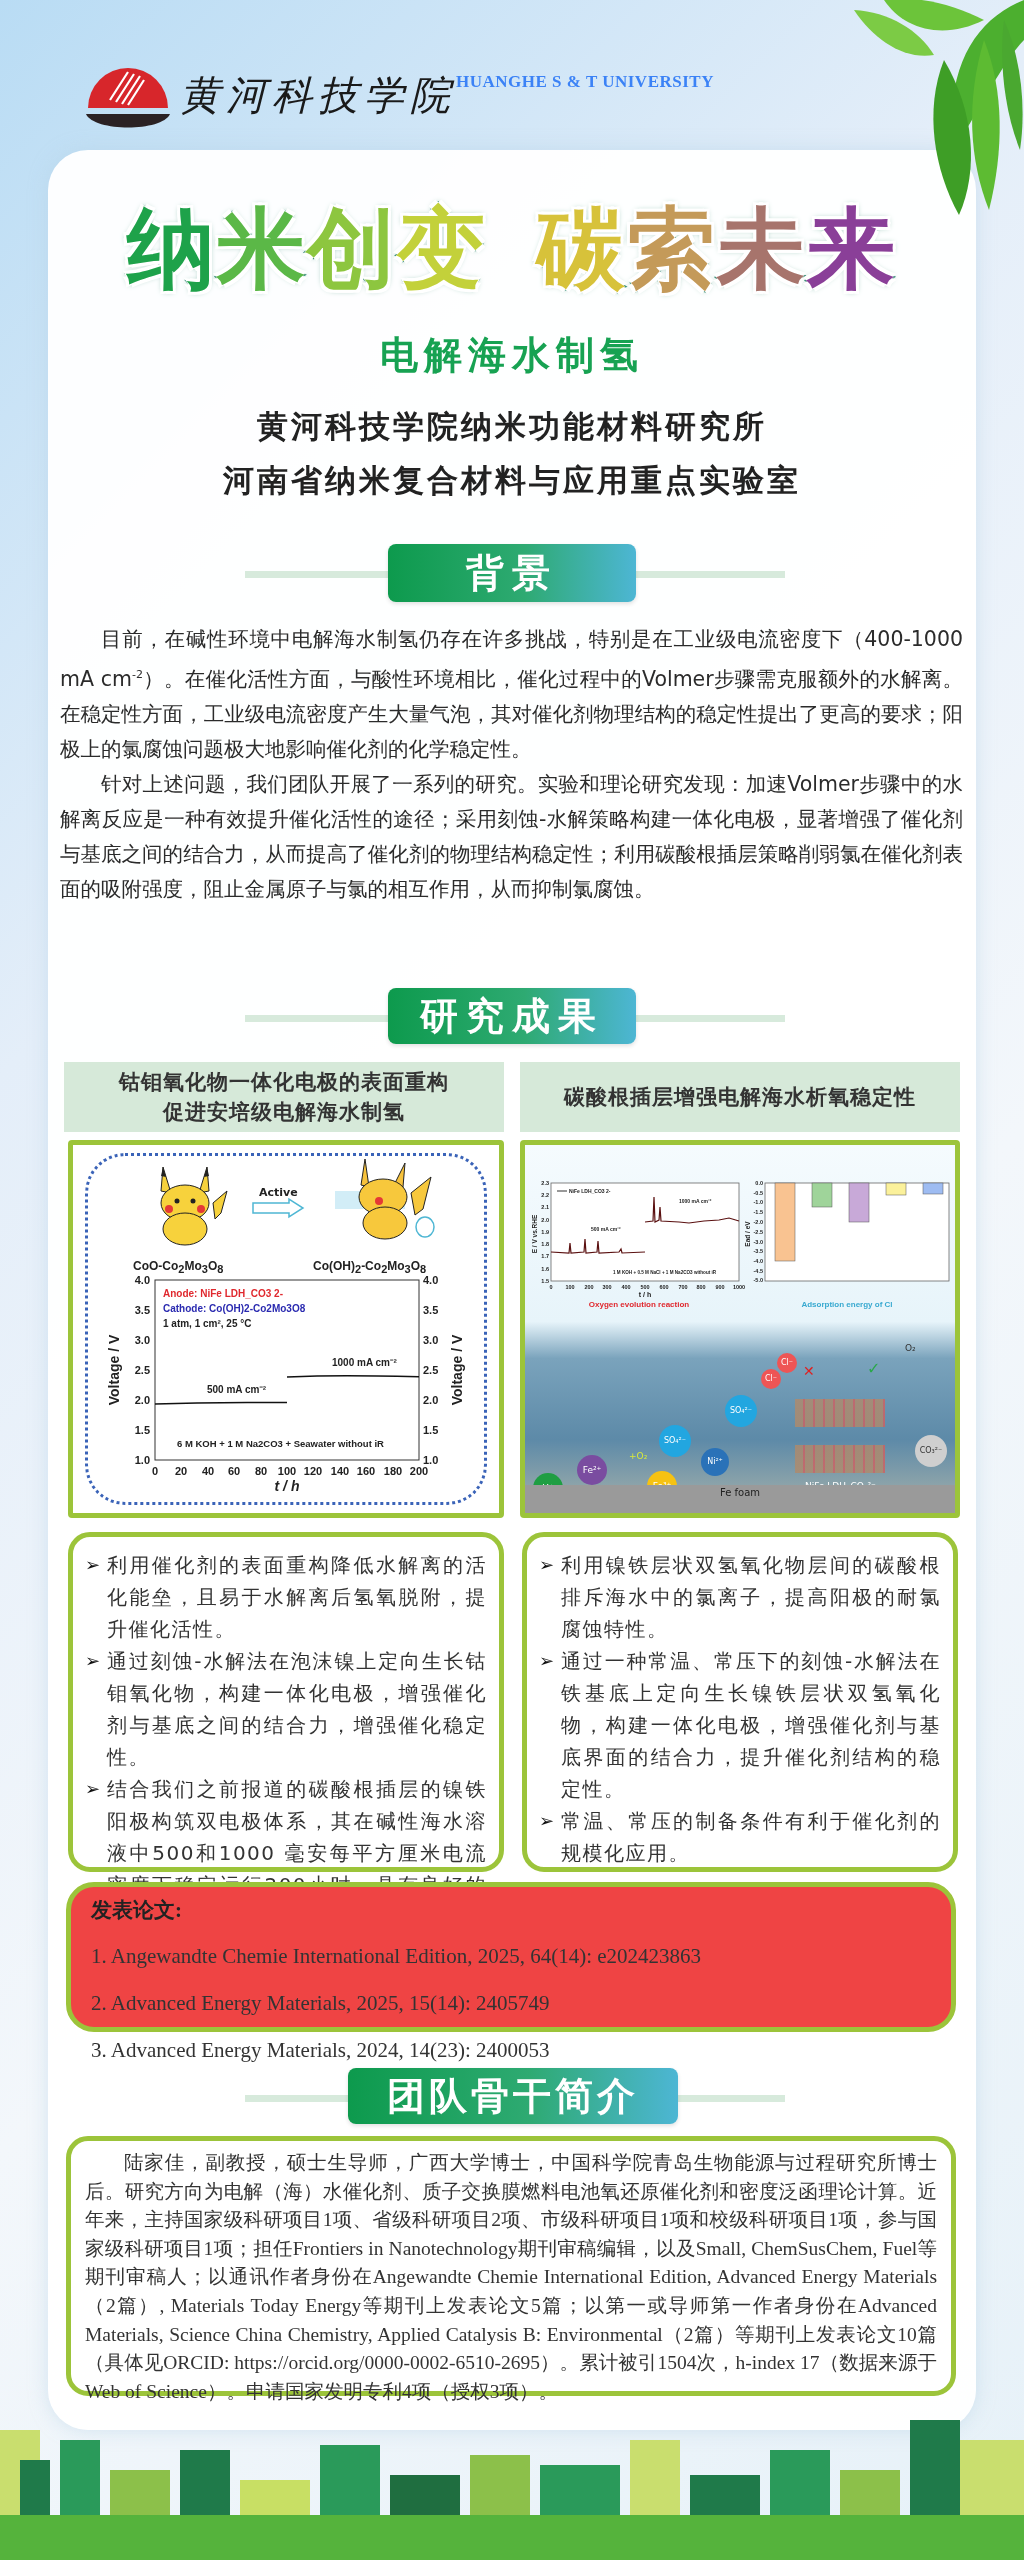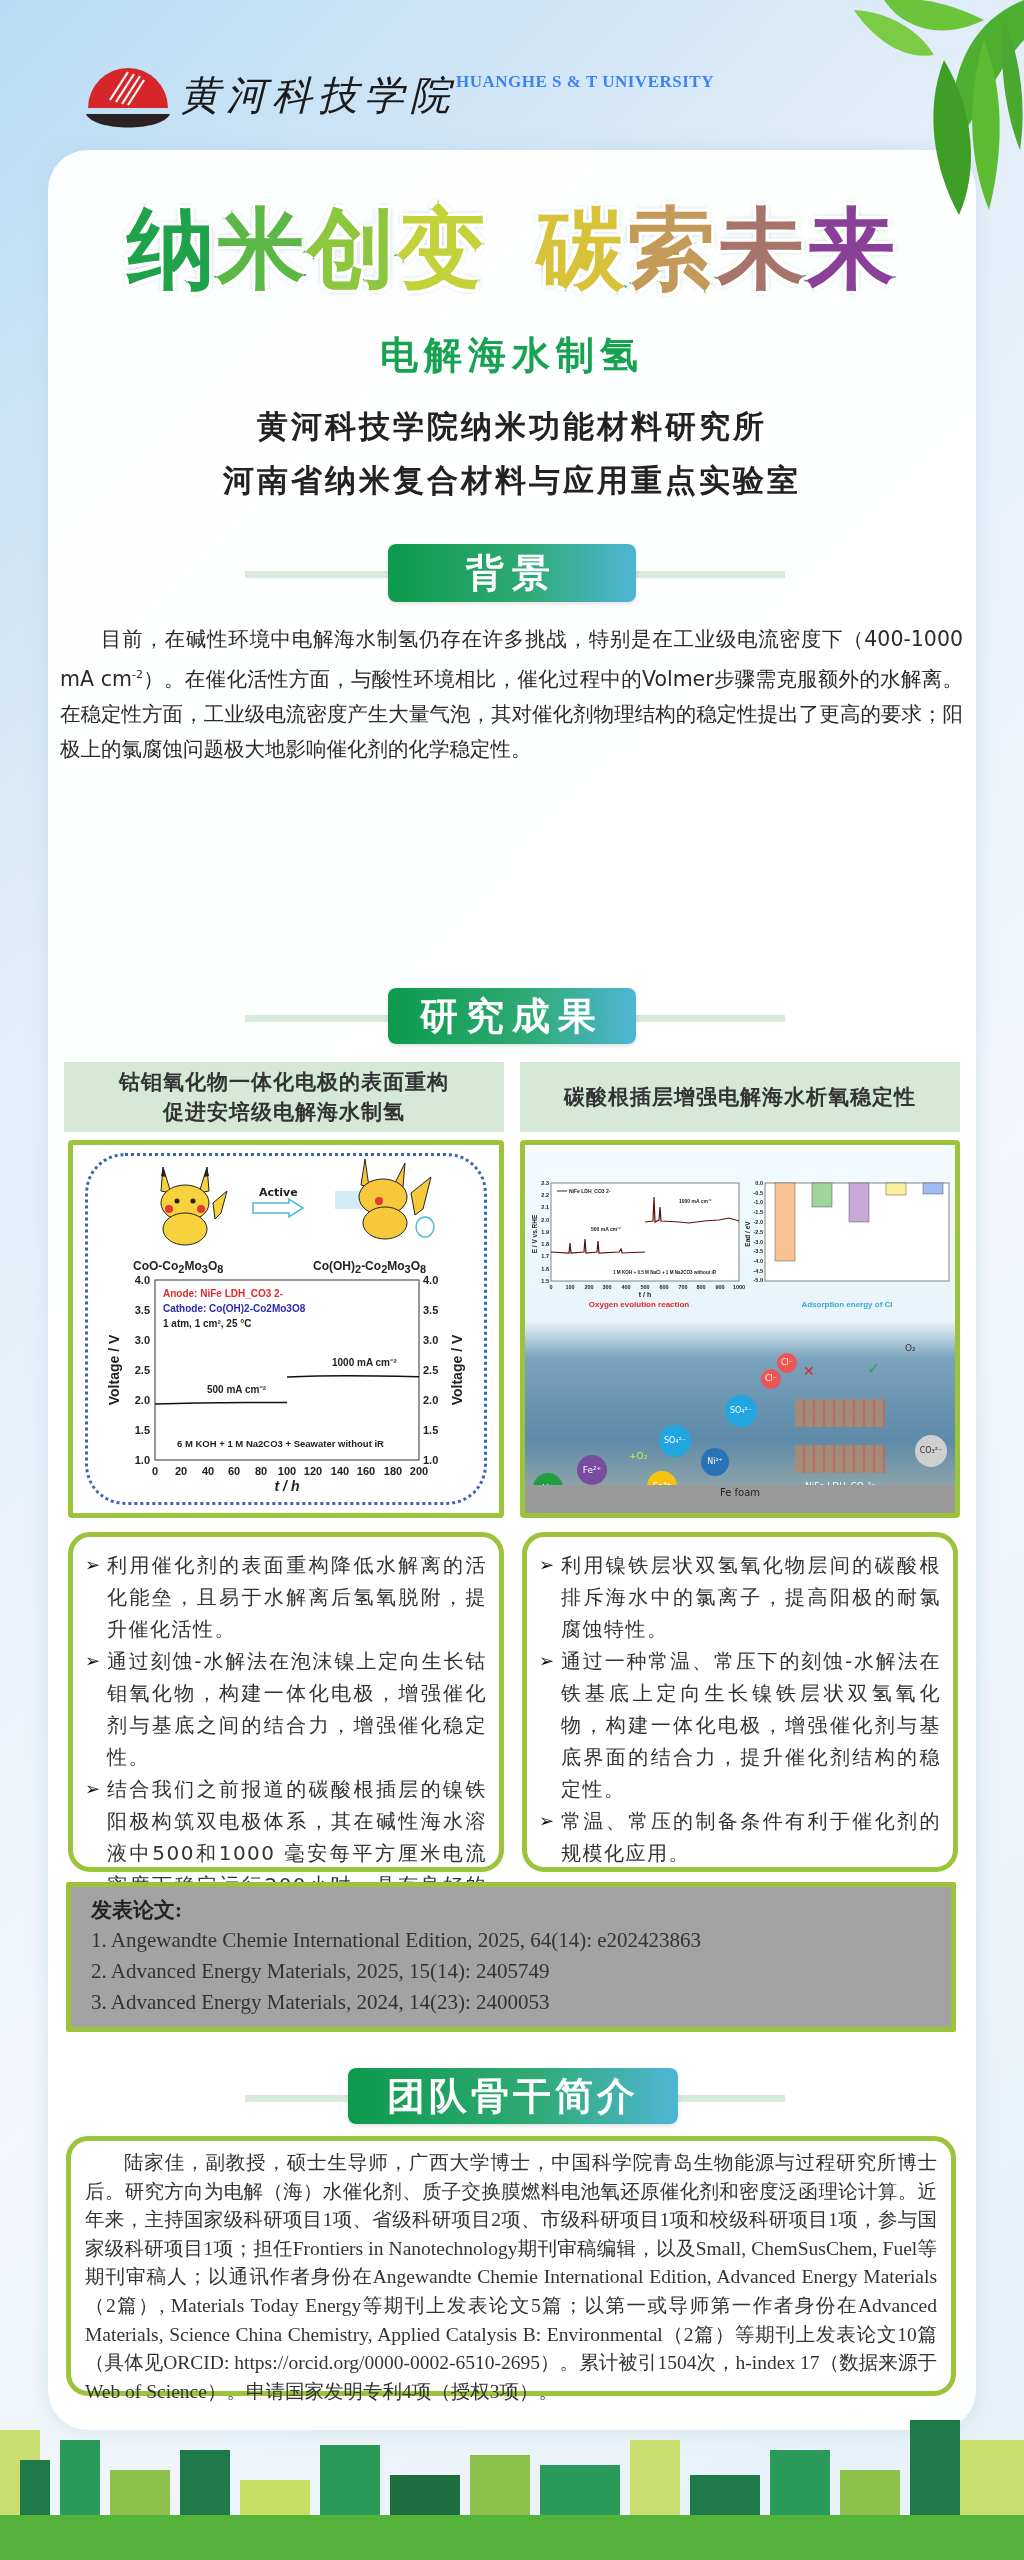--- a/index.html
+++ b/index.html
@@ -49,23 +49,23 @@
   sub { font-size: 11px; }
 
   .col-title { position: absolute; top: 1062px; height: 70px; background: #d6e9d9; color: #333; font-size: 21px; font-weight: bold; text-align: center; display: flex; align-items: center; justify-content: center; line-height: 30px; letter-spacing: 1px; z-index: 2; }
 
   .fig-box { position: absolute; top: 1140px; height: 378px; border: 5px solid #9cc43a; border-radius: 4px; background: #fff; z-index: 2; overflow: hidden; }
   .txt-box { position: absolute; top: 1532px; height: 340px; border: 5px solid #9cc43a; border-radius: 22px; background: #fff; z-index: 2; padding: 12px 12px 0 12px; }
   .bullet { display: flex; font-size: 20px; line-height: 32px; color: #333; letter-spacing: 1.5px; }
   .bullet .arr { width: 22px; flex: 0 0 22px; font-size: 18px; color: #111; }
   .bullet .bt { flex: 1; text-align: justify; }
 
-  .pub-box { position: absolute; left: 66px; top: 1882px; width: 890px; height: 150px; border: 5px solid #9cc43a; border-radius: 2px; background: #a3a3a3; z-index: 2; padding: 8px 20px; font-family: "Liberation Serif", serif; }
+  .pub-box { position: absolute; left: 66px; top: 1882px; width: 890px; height: 150px; border: 5px solid #9cc43a; border-radius: 28px; background: #ef4444; z-index: 2; padding: 8px 20px; font-family: "Liberation Serif", serif; }
   .pub-title { font-size: 21px; font-weight: bold; color: #222; line-height: 30px; }
-  .pub-item { font-size: 21px; color: #333; line-height: 31px; }
+  .pub-item { font-size: 21px; color: #333; line-height: 31px; margin-top: 16px; }
 
   .bio-box { position: absolute; left: 66px; top: 2136px; width: 890px; height: 260px; border: 5px solid #9cc43a; border-radius: 22px; background: #fff; z-index: 2; padding: 8px 14px; }
   .bio-box p { font-family: "Liberation Serif", serif; font-size: 19.5px; line-height: 28.6px; color: #333; text-indent: 2em; text-align: justify; }
 
   .city { position: absolute; left: 0; bottom: 0; width: 1024px; height: 140px; z-index: 1; }
 
   
   .dotted { position: absolute; left: 12px; top: 8px; right: 12px; bottom: 8px; border: 3px dotted #3a63b8; border-radius: 40px; }
   .pika { position: absolute; width: 92px; height: 84px; }
   .fig-label { position: absolute; font-size: 12px; font-weight: bold; color: #222; font-family: "Liberation Sans", sans-serif; }
@@ -107,20 +107,21 @@
 <div class="org org1">黄河科技学院纳米功能材料研究所</div>
 <div class="org org2">河南省纳米复合材料与应用重点实验室</div>
 
 <div class="sec-head" style="top:544px">
   <div class="sec-line" style="left:245px;width:540px"></div>
   <div class="sec-badge" style="left:388px;width:248px">背景</div>
 </div>
 
 <div class="para" style="top:622px">
   <p><span>目前，在碱性环境中电解海水制氢仍存在许多挑战，特别是在工业级电流密度下（400-1000 mA cm</span><sup>-2</sup><span>）。在催化活性方面，与酸性环境相比，催化过程中的Volmer步骤需克服额外的水解离。在稳定性方面，工业级电流密度产生大量气泡，其对催化剂物理结构的稳定性提出了更高的要求；阳极上的氯腐蚀问题极大地影响催化剂的化学稳定性。</span></p>
+  <p>针对上述问题，我们团队开展了一系列的研究。实验和理论研究发现：加速Volmer步骤中的水解离反应是一种有效提升催化活性的途径；采用刻蚀-水解策略构建一体化电极，显著增强了催化剂与基底之间的结合力，从而提高了催化剂的物理结构稳定性；利用碳酸根插层策略削弱氯在催化剂表面的吸附强度，阻止金属原子与氯的相互作用，从而抑制氯腐蚀。</p>
 </div>
 
 <div class="sec-head" style="top:988px">
   <div class="sec-line" style="left:245px;width:540px"></div>
   <div class="sec-badge" style="left:388px;width:248px;height:56px;line-height:56px">研究成果</div>
 </div>
 
 <div class="col-title" style="left:64px;width:440px;flex-direction:column">
   <div>钴钼氧化物一体化电极的表面重构</div>
   <div>促进安培级电解海水制氢</div>

